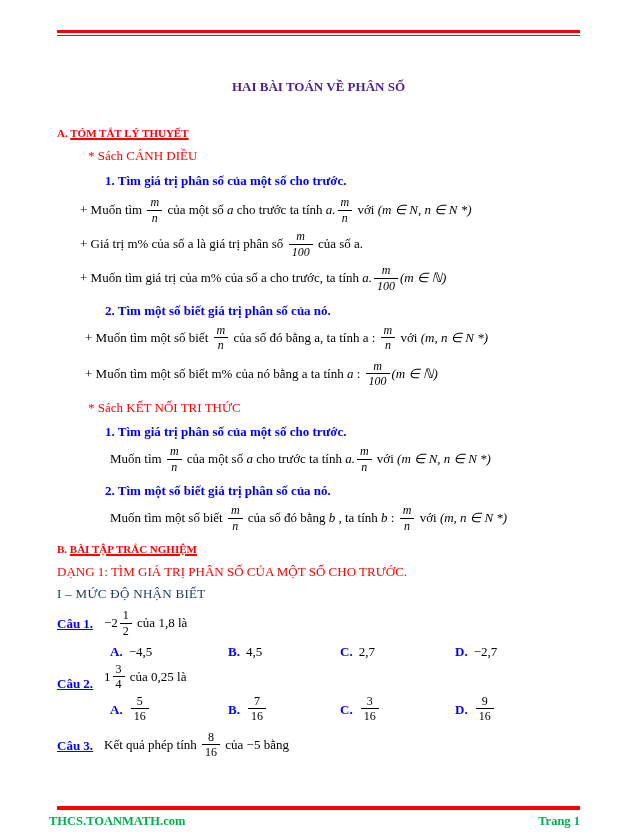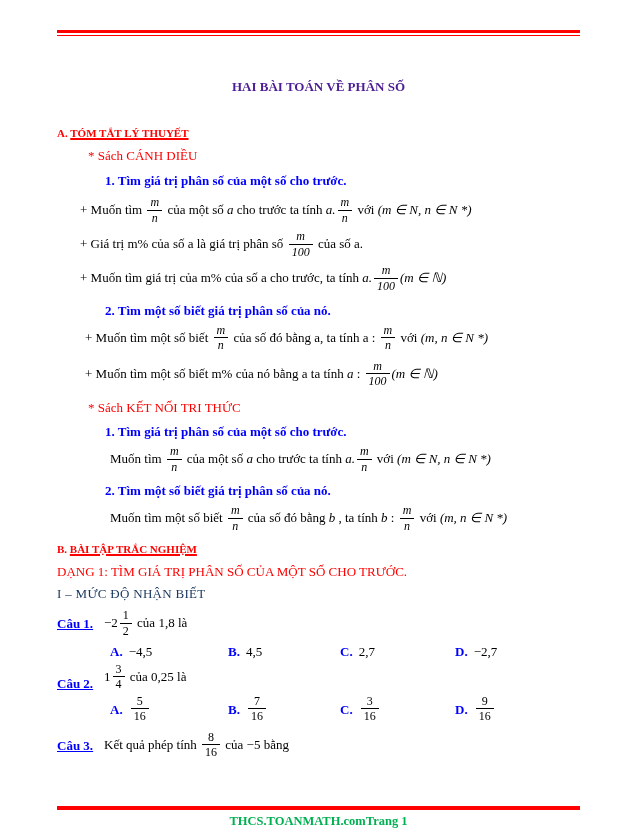--- a/index.html
+++ b/index.html
@@ -26,21 +26,21 @@
   .qbody{display:inline;}
   .ansrow{display:flex;align-items:center;padding-left:53px;line-height:17px;}
   .ans{display:flex;align-items:center;}
   .ans:nth-child(1){width:118px;}
   .ans:nth-child(2){width:112px;}
   .ans:nth-child(3){width:115px;}
   .akey{color:#0000ff;font-weight:bold;margin-right:6px;}
   .mt5{margin-top:5px;}.mt6{margin-top:6px;}.mt7{margin-top:7px;}.mt8{margin-top:8px;}
   .mt10{margin-top:10px;}.mt12{margin-top:4px;align-items:flex-end;}.mt4{margin-top:4px;}.mt30{margin-top:30px;}
   .footline{position:absolute;left:57px;right:56px;bottom:24px;height:4px;background:#ff0000;}
-  .footrow{position:absolute;left:57px;right:56px;bottom:5px;display:flex;justify-content:center;
+  .footrow{position:absolute;left:49px;right:56px;bottom:5px;display:flex;justify-content:space-between;
            color:#00b050;font-weight:bold;font-size:12.5px;}
   i{font-family:"Liberation Serif",serif;}
 </style>
 </head>
 <body>
 
 <div class="page">
   <div class="content">
     <div class="topline"></div>
 

